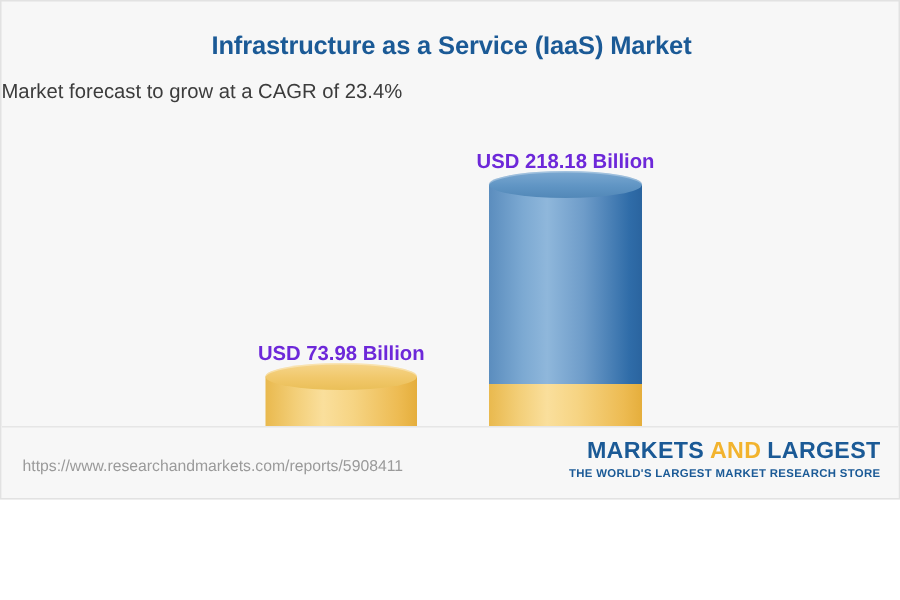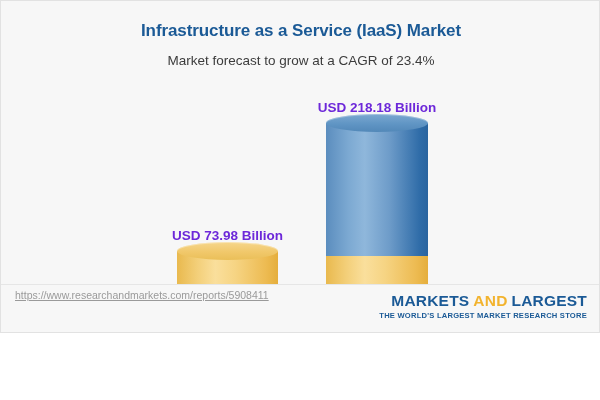--- a/index.html
+++ b/index.html
@@ -33,21 +33,21 @@
     font-size: 17px;
     font-weight: bold;
     color: #1b5a96;
     letter-spacing: -0.1px;
   }
   .chart-subtitle {
     position: absolute;
     left: 0;
     top: 52px;
     width: 600px;
-    text-align: center;
+    text-align: left;
     font-size: 13.5px;
     font-weight: normal;
     color: #3c3c3c;
   }
 
   
   .plot {
     position: absolute;
     left: 0;
     top: 0;
@@ -165,24 +165,23 @@
     left: 0;
     bottom: 0;
     width: 600px;
     height: 47px;
     border-top: 1px solid #e6e6e6;
     background: #f7f7f7;
   }
   .footer-url {
     position: absolute;
     left: 14px;
-    top: 4px;
+    top: 20px;
     font-size: 10.5px;
     color: #9a9a9a;
-    text-decoration: underline;
   }
   .logo {
     position: absolute;
     right: 14px;
     top: 8px;
     text-align: right;
   }
   .logo-main {
     font-size: 15.5px;
     font-weight: bold;

